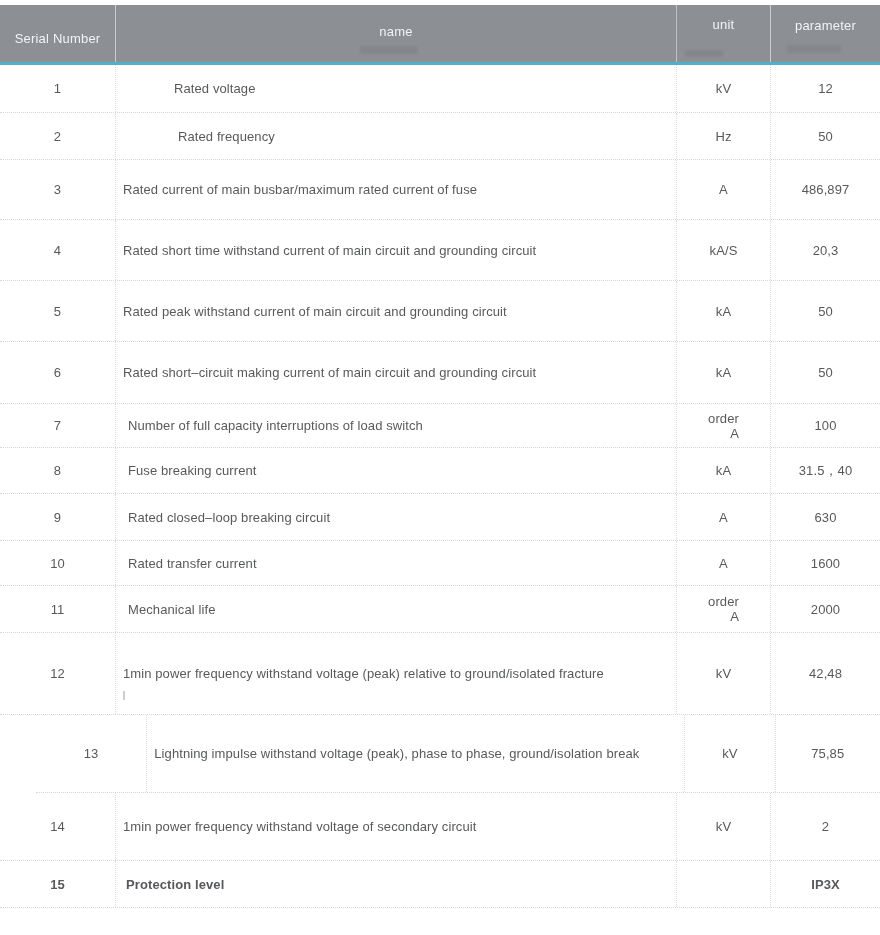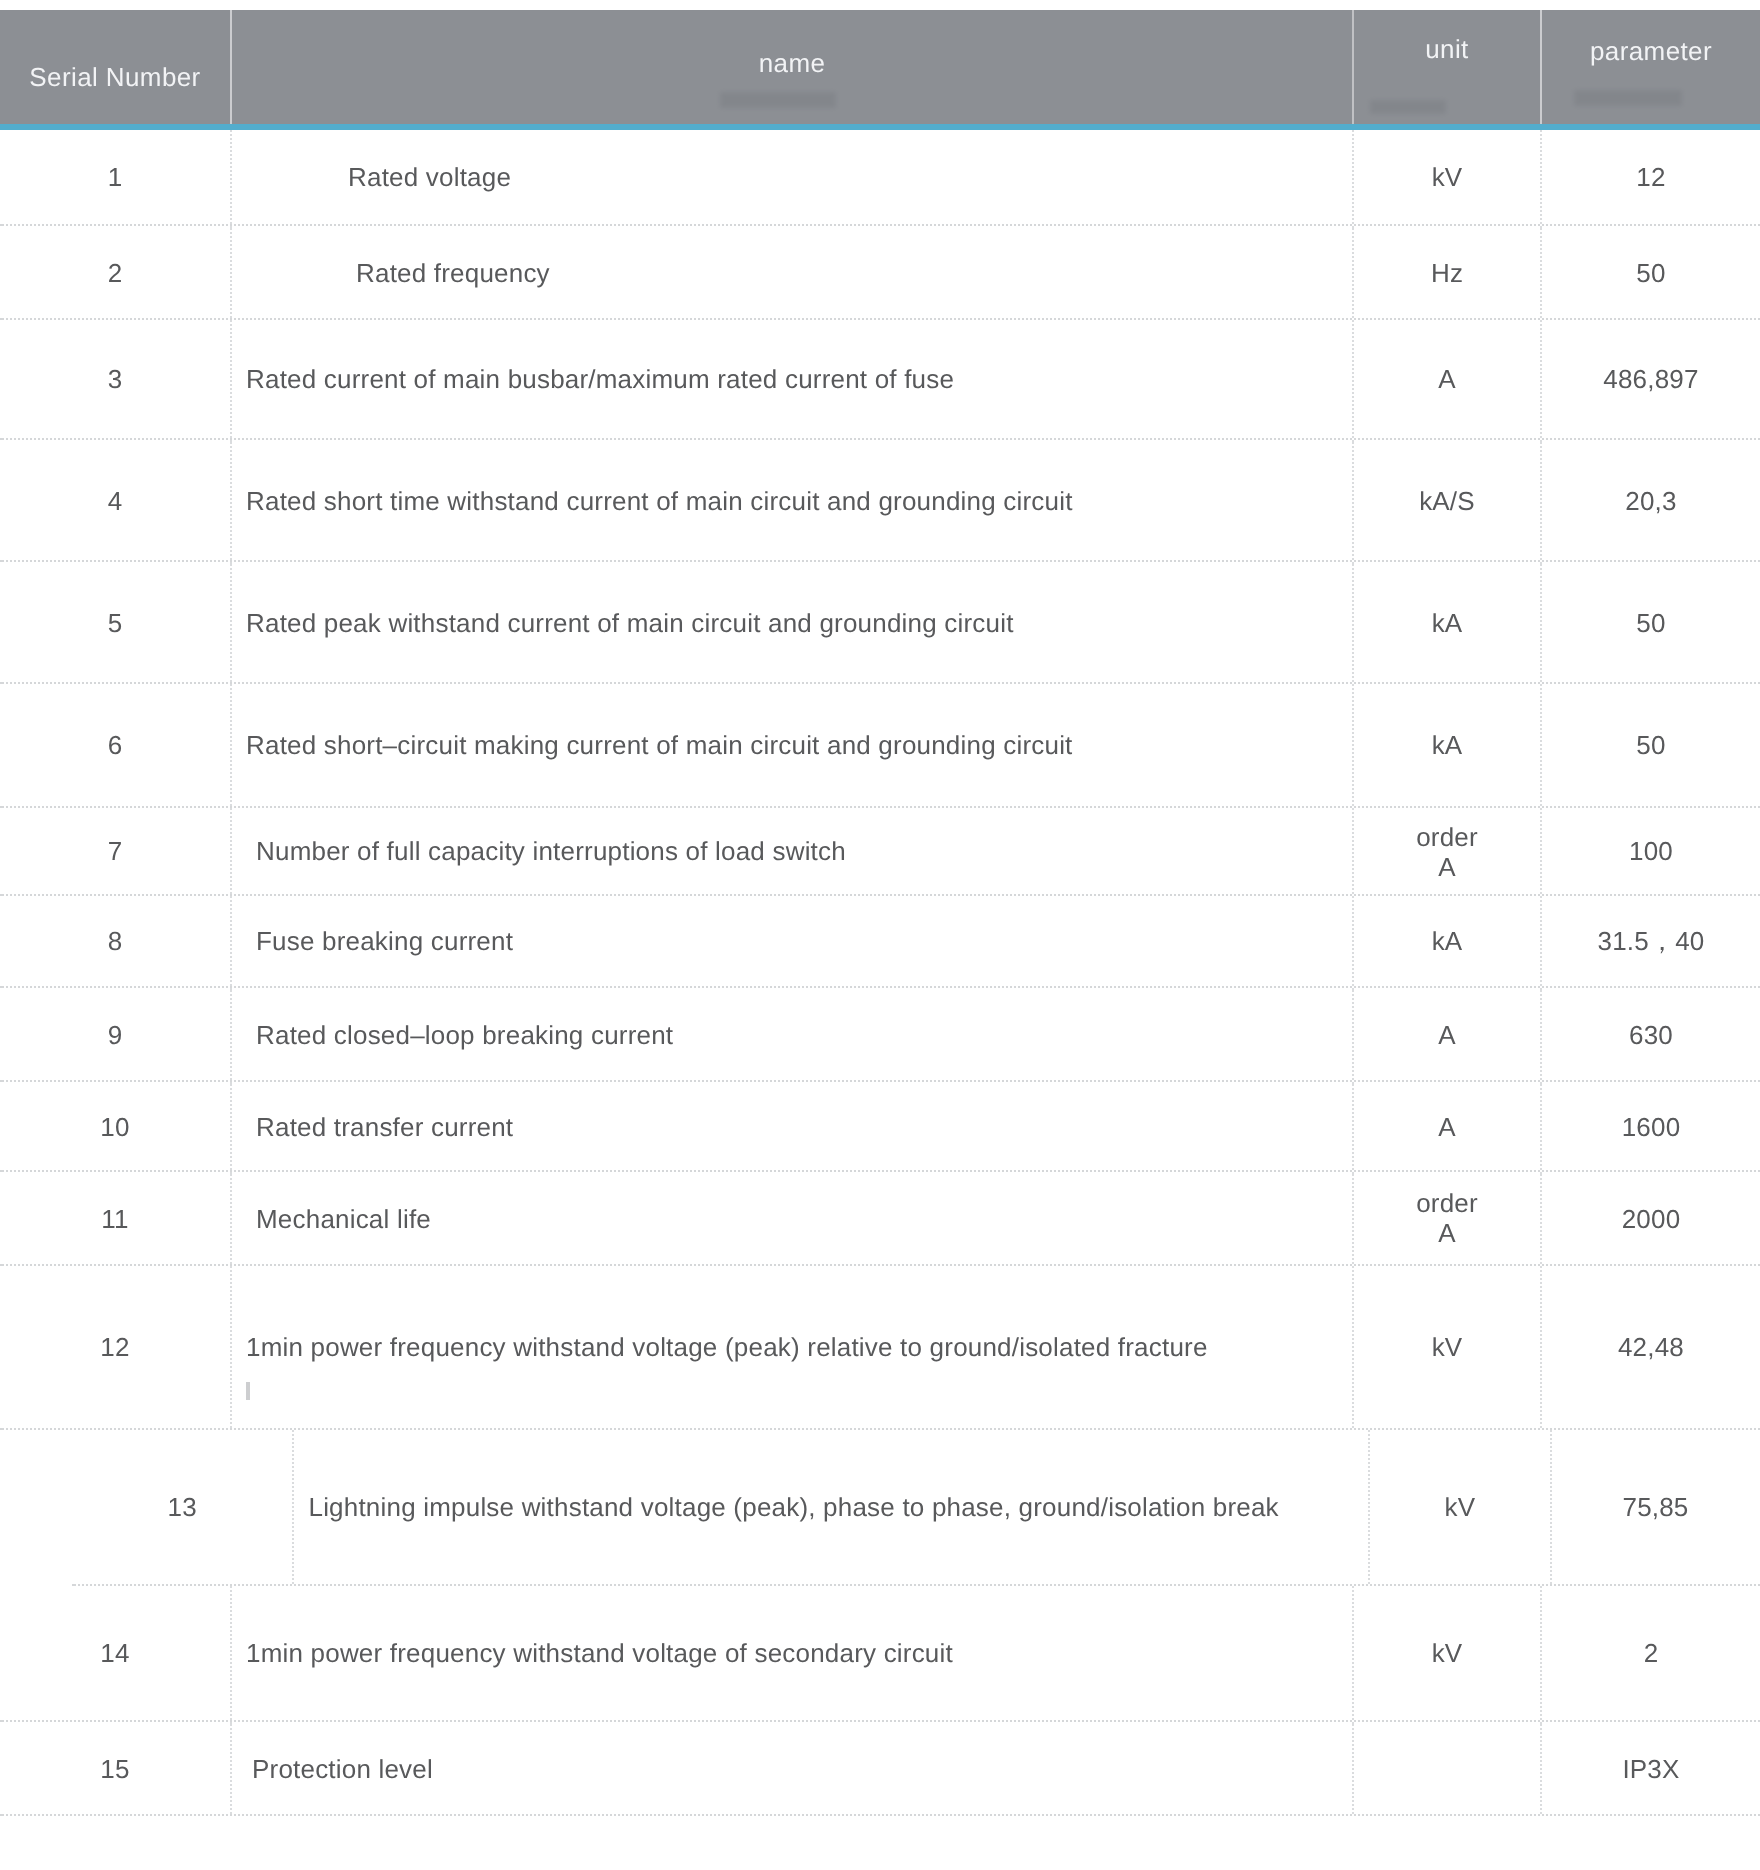--- a/index.html
+++ b/index.html
@@ -61,39 +61,39 @@
   .tbody .cell {
     box-sizing: border-box;
     display: flex;
     align-items: center;
     font-size: 13px;
     letter-spacing: .1px;
     color: #58595b;
   }
   .c-serial { width: 116px; justify-content: center; border-right: 1px dotted #dadcde; }
   .c-name   { width: 561px; justify-content: flex-start; padding-left: 7px; border-right: 1px dotted #dadcde; position: relative; }
-  .c-unit   { width: 94px;  justify-content: center; border-right: 1px dotted #dadcde; text-align: center; white-space: pre-line; line-height: 15px; }
+  .c-unit   { width: 94px;  justify-content: center; border-right: 1px dotted #dadcde; text-align: right; white-space: pre-line; line-height: 15px; }
   .c-param  { width: 109px; justify-content: center; text-align: center; }
 
   
   .tbody .row:nth-child(1)  { height: 48px; }
   .tbody .row:nth-child(2)  { height: 47px; }
   .tbody .row:nth-child(3)  { height: 60px; }
   .tbody .row:nth-child(4)  { height: 61px; }
   .tbody .row:nth-child(5)  { height: 61px; }
   .tbody .row:nth-child(6)  { height: 62px; }
   .tbody .row:nth-child(7)  { height: 44px; }
   .tbody .row:nth-child(8)  { height: 46px; }
   .tbody .row:nth-child(9)  { height: 47px; }
   .tbody .row:nth-child(10) { height: 45px; }
   .tbody .row:nth-child(11) { height: 47px; }
   .tbody .row:nth-child(12) { height: 82px; }
   .tbody .row:nth-child(13) { height: 78px; margin-left: 36px; }
   .tbody .row:nth-child(14) { height: 68px; }
-  .tbody .row:nth-child(15) { height: 47px; }
+  .tbody .row:nth-child(15) { height: 47px; font-weight: bold; }
 
   
   .tbody .row:nth-child(1) .c-name { padding-left: 58px; text-align: right; }
   .tbody .row:nth-child(2) .c-name { padding-left: 62px; }
   .tbody .row:nth-child(7) .c-name,
   .tbody .row:nth-child(8) .c-name,
   .tbody .row:nth-child(9) .c-name,
   .tbody .row:nth-child(10) .c-name,
   .tbody .row:nth-child(11) .c-name { padding-left: 12px; }
   .tbody .row:nth-child(15) .c-name { padding-left: 10px; }
@@ -174,21 +174,21 @@
 
       <div class="row">
         <div class="cell c-serial">8</div>
         <div class="cell c-name">Fuse breaking current</div>
         <div class="cell c-unit">kA</div>
         <div class="cell c-param">31.5，40</div>
       </div>
 
       <div class="row">
         <div class="cell c-serial">9</div>
-        <div class="cell c-name">Rated closed–loop breaking current</div>
+        <div class="cell c-name">Rated closed–loop breaking circuit</div>
         <div class="cell c-unit">A</div>
         <div class="cell c-param">630</div>
       </div>
 
       <div class="row">
         <div class="cell c-serial">10</div>
         <div class="cell c-name">Rated transfer current</div>
         <div class="cell c-unit">A</div>
         <div class="cell c-param">1600</div>
       </div>

